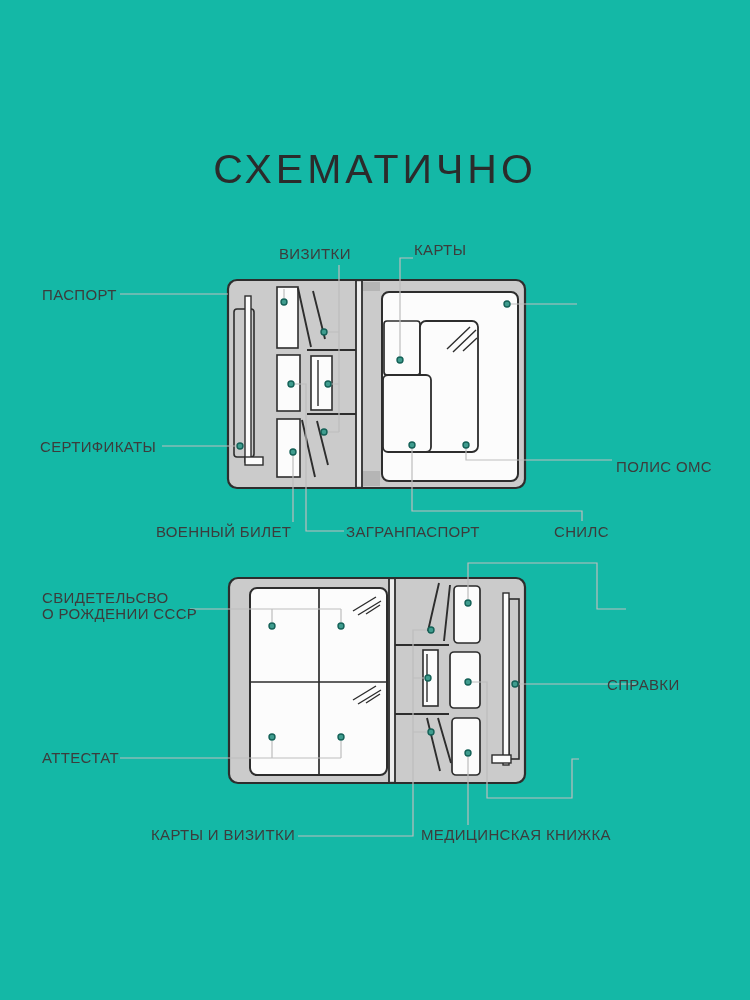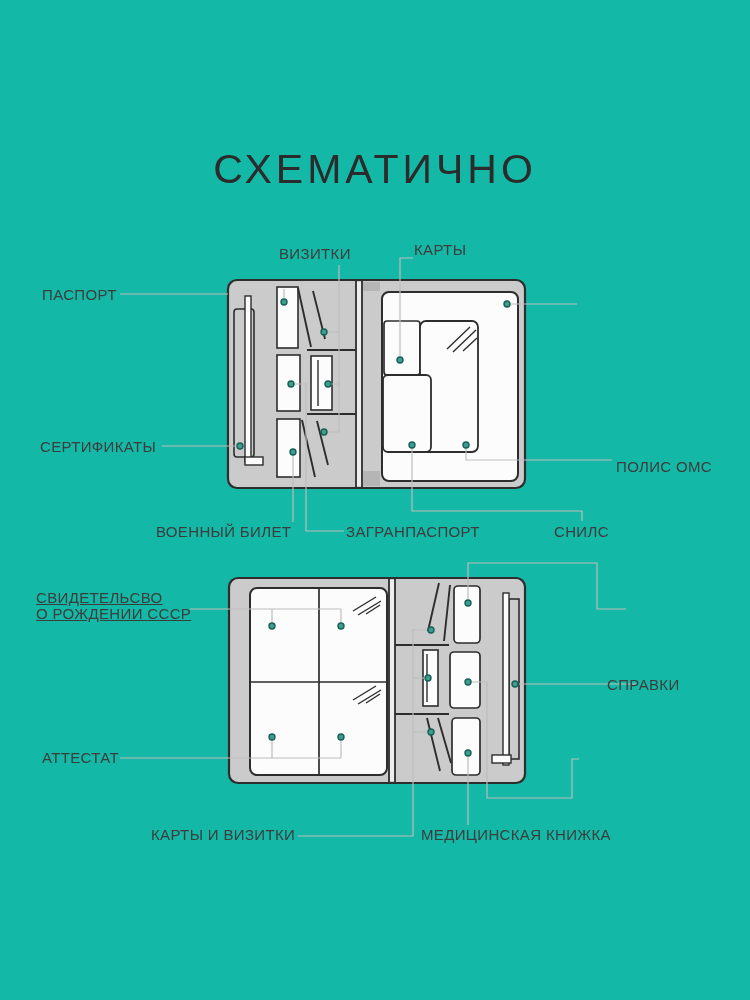--- a/index.html
+++ b/index.html
@@ -143,21 +143,21 @@
 
   <div class="lbl" style="left:42px;top:287px;">ПАСПОРТ</div>
   <div class="lbl" style="left:40px;top:439px;">СЕРТИФИКАТЫ</div>
   <div class="lbl" style="left:279px;top:246px;">ВИЗИТКИ</div>
   <div class="lbl" style="left:414px;top:230px;margin-top:12px;">КАРТЫ</div>
   <div class="lbl" style="left:616px;top:459px;">ПОЛИС ОМС</div>
   <div class="lbl" style="left:554px;top:524px;">СНИЛС</div>
   <div class="lbl" style="left:346px;top:524px;">ЗАГРАНПАСПОРТ</div>
   <div class="lbl" style="left:156px;top:524px;">ВОЕННЫЙ БИЛЕТ</div>
 
-  <div class="lbl" style="left:36px;top:590px;text-decoration:underline;">
+  <div class="lbl" style="left:42px;top:590px;">
     <div>СВИДЕТЕЛЬСВО</div>
     <div>О РОЖДЕНИИ СССР</div>
   </div>
   <div class="lbl" style="left:42px;top:750px;">АТТЕСТАТ</div>
   <div class="lbl" style="left:607px;top:677px;">СПРАВКИ</div>
   <div class="lbl" style="left:421px;top:827px;">МЕДИЦИНСКАЯ КНИЖКА</div>
   <div class="lbl" style="left:151px;top:827px;">КАРТЫ И ВИЗИТКИ</div>
 
 </div>
 

